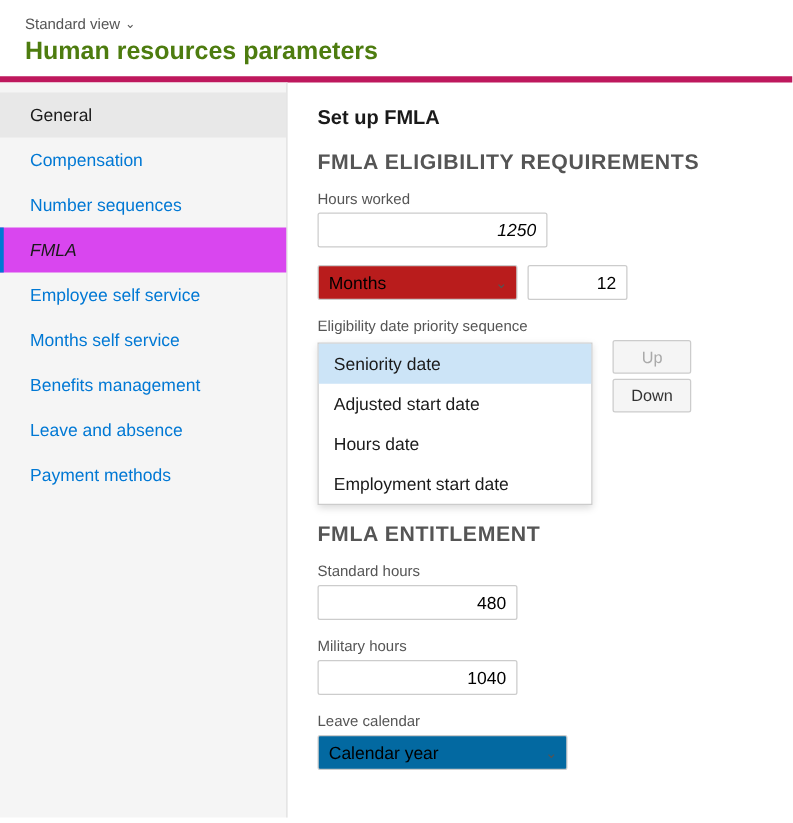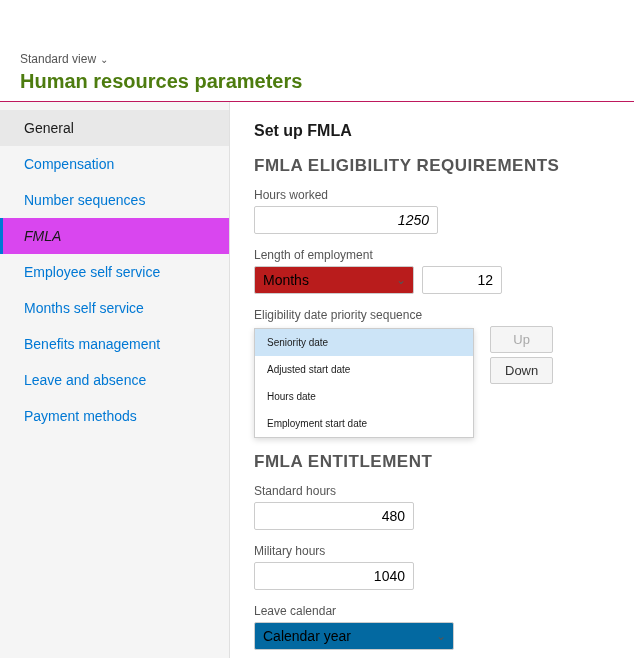--- a/index.html
+++ b/index.html
@@ -7,22 +7,21 @@
       font-family: 'Segoe UI', Arial, sans-serif;
       font-size: 14px;
       background: #fff;
       color: #333;
       width: 634px;
       height: 658px;
       overflow: hidden;
     }
     .page-header {
       padding: 12px 20px 8px 20px;
-      border-bottom: 1px solid #be185d;
-      margin-top: 40px;
+      border-bottom: 5px solid #be185d;
     }
     .standard-view {
       font-size: 12px;
       color: #555;
       display: flex;
       align-items: center;
       gap: 4px;
       margin-bottom: 4px;
       cursor: pointer;
     }
@@ -146,21 +145,21 @@
       width: 220px;
       background: #fff;
       border: 1px solid #ccc;
       box-shadow: 0 4px 8px rgba(0,0,0,0.15);
       z-index: 100;
       margin-top: 2px;
     }
     .dropdown-option {
       padding: 8px 12px;
       cursor: pointer;
-      font-size: 10px;
+      font-size: 14px;
       color: #1a1a1a;
     }
     .dropdown-option.selected {
       background: #cce4f7;
       color: #1a1a1a;
     }
     .up-down-buttons {
       display: flex;
       flex-direction: column;
       gap: 4px;
@@ -250,21 +249,20 @@
     <div class="section-title">Set up FMLA</div>
 
     <div class="section-label">FMLA ELIGIBILITY REQUIREMENTS</div>
 
     <div class="field-group">
       <div class="field-label">Hours worked</div>
       <input type="text" class="field-input input-wide" value="1250" style="">
     </div>
 
     <div class="field-group">
-      <div class="field-label">Length of employment</div>
       <div class="row-group">
         <div class="dropdown-wrapper">
           <select class="dropdown-select">
             <option>Months</option>
             <option>Years</option>
             <option>Days</option>
           </select>
           <span class="dropdown-arrow">⌄</span>
         </div>
         <input type="text" class="field-input input-narrow" value="12" style="">

